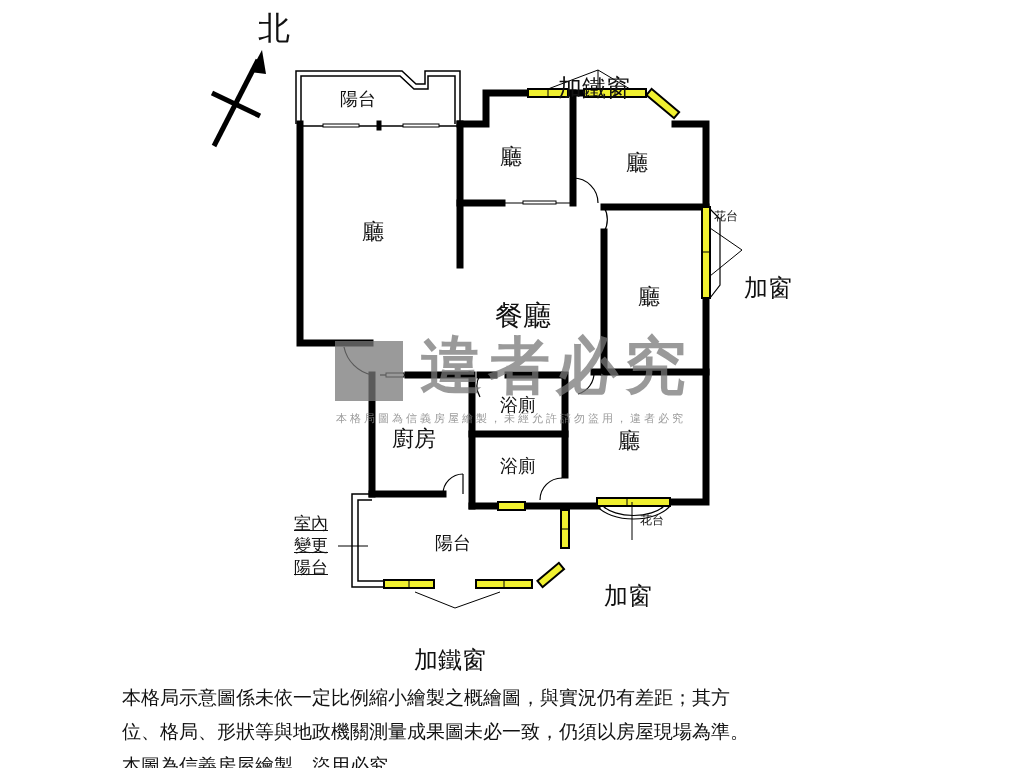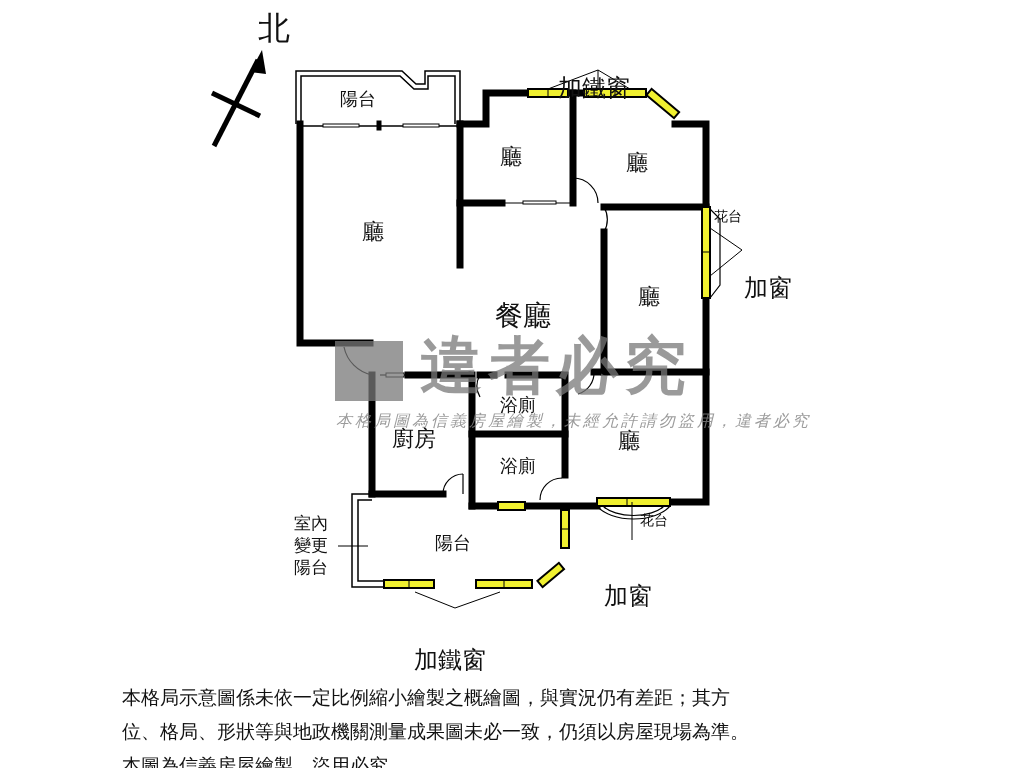--- a/index.html
+++ b/index.html
@@ -3,26 +3,26 @@
 <meta charset="utf-8">
 <style>
   html, body { margin: 0; padding: 0; background: #ffffff; }
   body { width: 1024px; height: 768px; position: relative; overflow: hidden; font-family: "DejaVu Serif", "Liberation Serif", serif; }
   #plan { position: absolute; left: 0; top: 0; }
   .lbl { position: absolute; color: #111; white-space: nowrap; font-family: "DejaVu Serif", "Liberation Serif", serif; line-height: 1; }
   .room { font-size: 22px; }
   .room-lg { font-size: 28px; }
   .room-sm { font-size: 18px; }
   .anno { font-size: 24px; margin-top: 36px; }
-  .anno-sm { font-size: 14px; font-family: Liberation Mono, monospace; }
+  .anno-sm { font-size: 12px; }
   .north { font-size: 32px; }
-  .side-note { font-size: 17px; line-height: 22px; white-space: pre; text-align: left; }
+  .side-note { font-size: 17px; line-height: 22px; white-space: pre; text-align: left; text-decoration: underline; }
   .wm-big { position: absolute; left: 420px; top: 335px; font-size: 62px; color: rgba(120,120,120,0.75); letter-spacing: 6px; font-family: "DejaVu Sans", "Liberation Sans", sans-serif; font-weight: bold; line-height: 1; }
   .wm-logo { position: absolute; left: 335px; top: 341px; width: 68px; height: 60px; background: rgba(120,120,120,0.75); }
-  .wm-small { position: absolute; left: 336px; top: 413px; font-size: 16px; color: rgba(130,130,130,0.8); letter-spacing: 3px; font-family: "DejaVu Sans", "Liberation Sans", sans-serif; line-height: 1; font-style: italic; }
+  .wm-small { position: absolute; left: 336px; top: 413px; font-size: 11px; color: rgba(130,130,130,0.8); letter-spacing: 3px; font-family: "DejaVu Sans", "Liberation Sans", sans-serif; line-height: 1; }
   .disclaimer { position: absolute; left: 122px; top: 676px; width: 800px; font-size: 19px; line-height: 26px; color: #111; font-family: "DejaVu Serif", "Liberation Serif", serif; }
   .disclaimer div { white-space: nowrap; margin-top: 8px; }
 </style>
 </head>
 <body>
 
 <svg id="plan" width="1024" height="768" viewBox="0 0 1024 768">
 
   <g>
     <line x1="214" y1="146" x2="258" y2="60" stroke="#000" stroke-width="5"></line>

